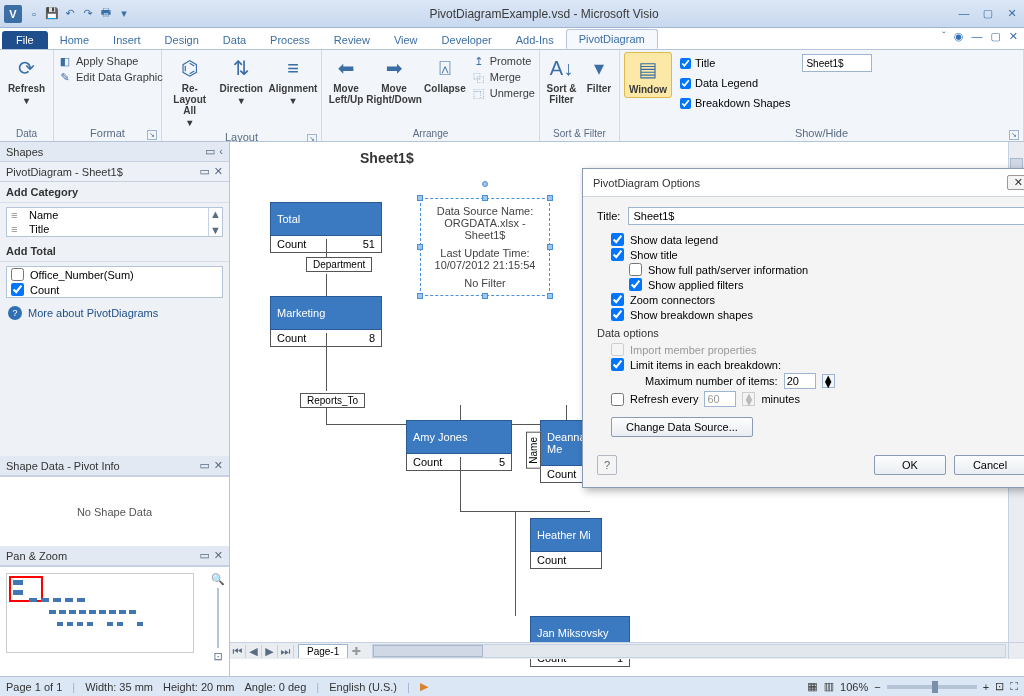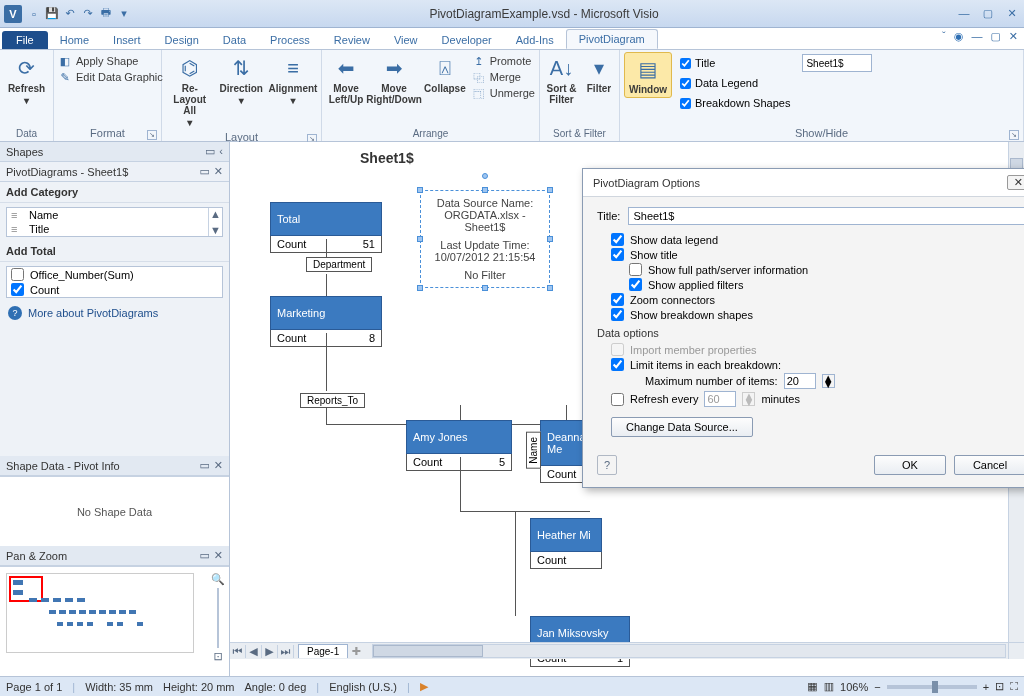--- a/index.html
+++ b/index.html
@@ -263,21 +263,21 @@
 
   <div class="leftpanel">
     <div class="panel-header">
       <span>Shapes</span>
       <span class="ctrls">
           <span>▭</span>
           <span>‹</span>
         </span>
     </div>
     <div class="panel-header" style="background:#edf1f7">
-      <span>PivotDiagrams - Sheet1$</span>
+      <span>PivotDiagram - Sheet1$</span>
       <span class="ctrls">
           <span>▭</span>
           <span>✕</span>
         </span>
     </div>
     <div class="panel-sub">Add Category</div>
     <div class="listbox" style="position:relative">
       <div class="item">
           <span class="handle">≡</span>
           <span>Name</span>
@@ -354,21 +354,21 @@
         <div style="flex:1;width:2px;background:#b6c4d8"></div>
         <span>⊡</span>
       </div>
     </div>
   </div>
 
   <div class="canvas-wrap">
     <div class="canvas">
       <div class="sheet-title" style="left:130px;top:8px">Sheet1$</div>
 
-      <div class="legend" style="left:190px;top:48px">
+      <div class="legend" style="left:190px;top:56px">
         <div class="sel" style="left:-4px;top:-4px"></div>
           <div class="sel" style="right:-4px;top:-4px"></div>
         <div class="sel" style="left:-4px;bottom:-4px"></div>
           <div class="sel" style="right:-4px;bottom:-4px"></div>
         <div class="sel" style="left:50%;top:-4px;margin-left:-3px"></div>
           <div class="sel" style="left:50%;bottom:-4px;margin-left:-3px"></div>
         <div class="sel" style="top:50%;left:-4px;margin-top:-3px"></div>
           <div class="sel" style="top:50%;right:-4px;margin-top:-3px"></div>
         <div style="position:absolute;left:50%;top:-18px;margin-left:-3px;width:6px;height:6px;border:1px solid #4a90d9;border-radius:50%;background:#9fc5f0"></div>
         <div>Data Source Name: ORGDATA.xlsx - Sheet1$</div>

